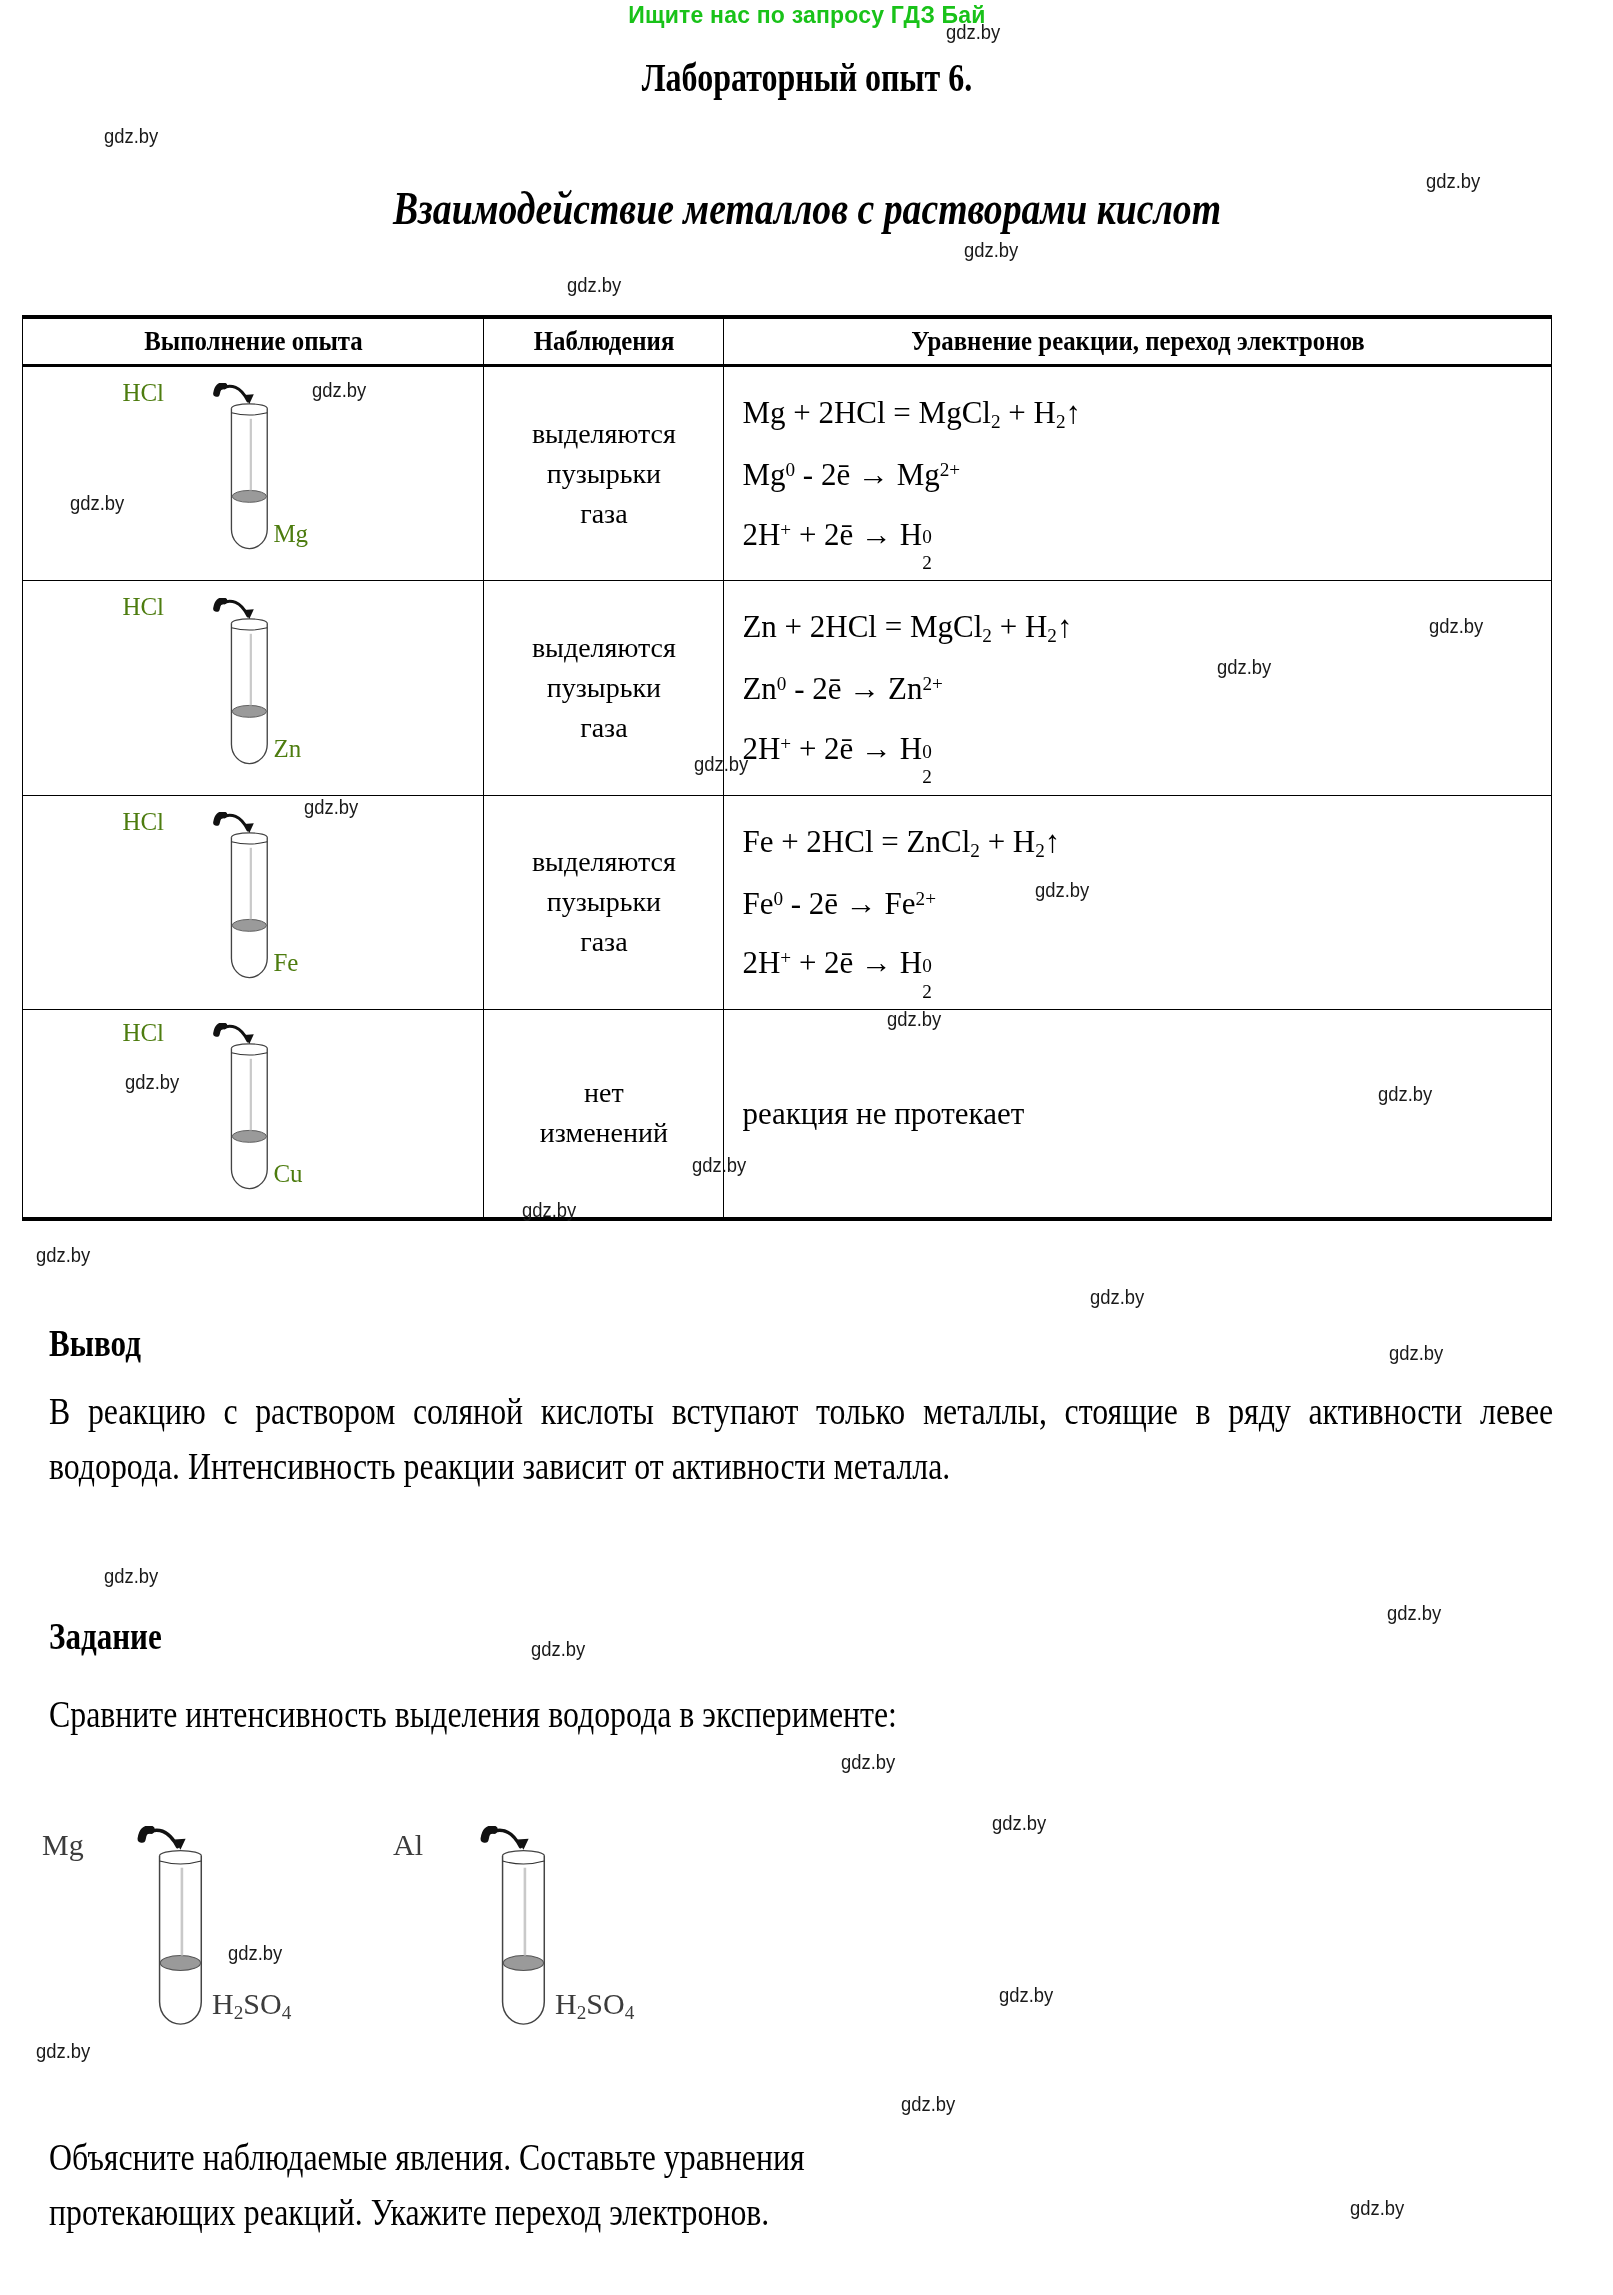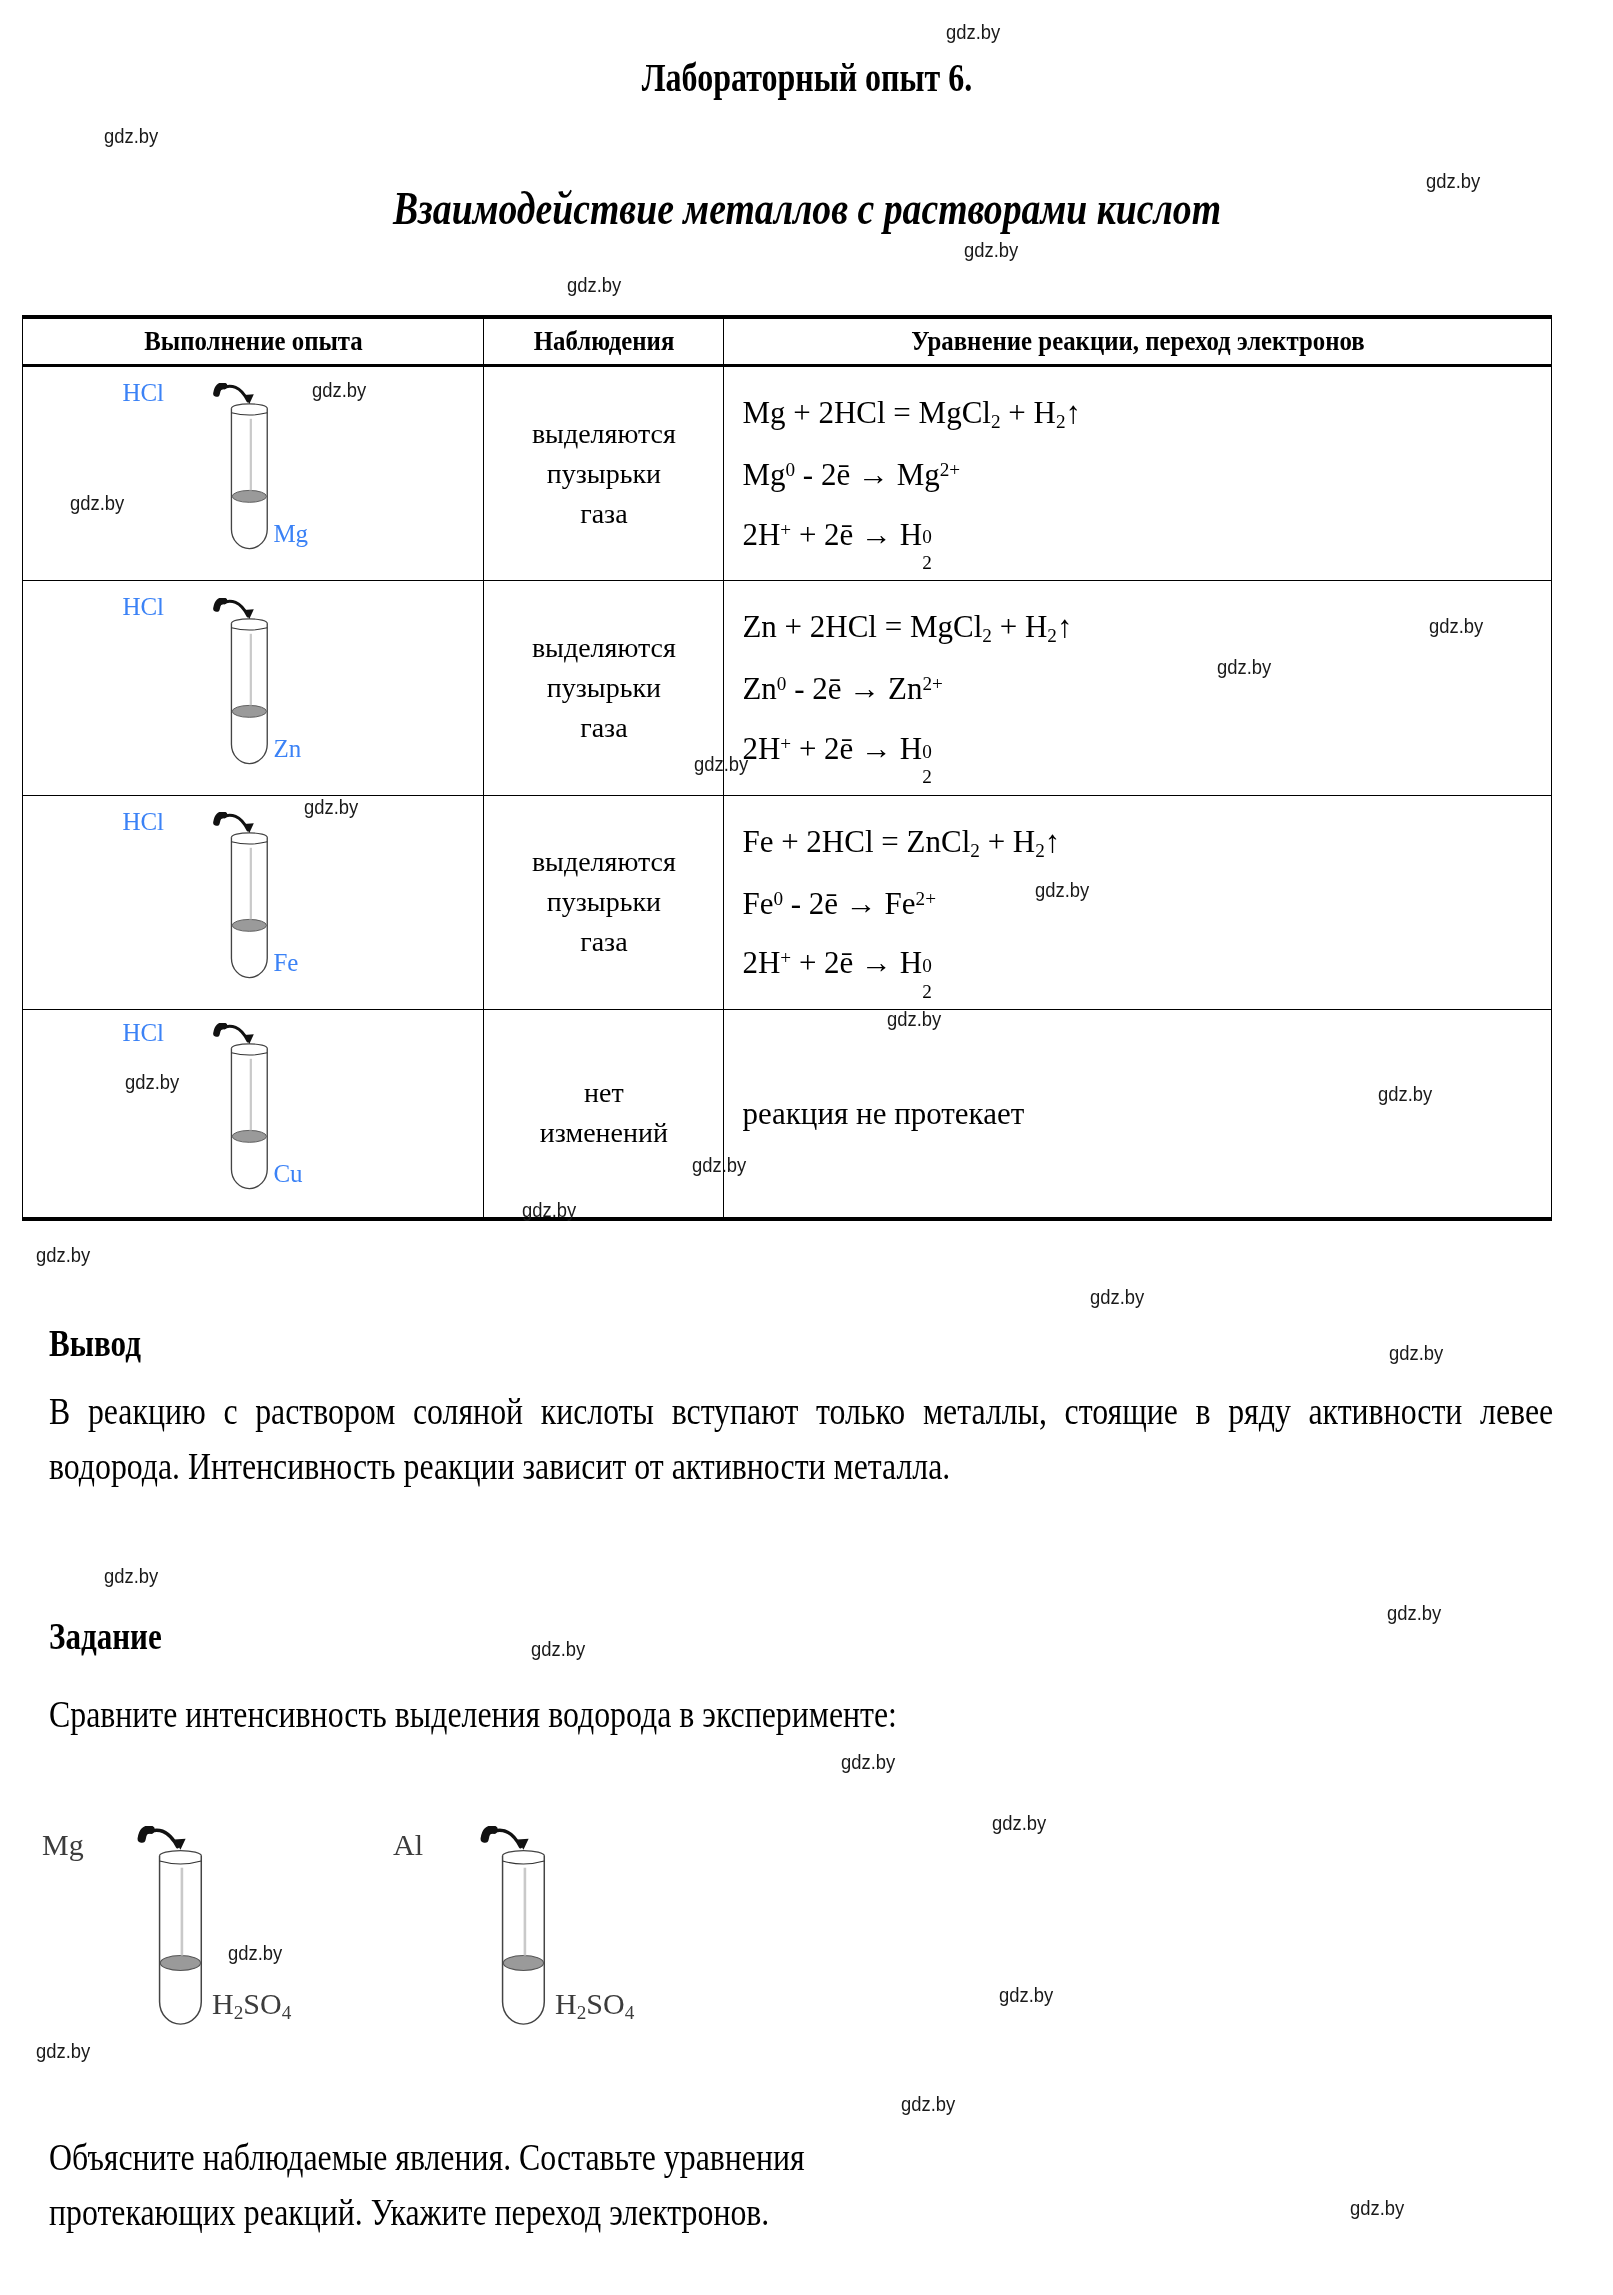--- a/index.html
+++ b/index.html
@@ -59,21 +59,21 @@
   .eqline sup{font-size:.62em;vertical-align:.46em;}
   .stack{display:inline-block;position:relative;width:.70em;vertical-align:baseline;}
   .stack .sup{position:absolute;left:0;top:-1.00em;font-size:.62em;}
   .stack .sub{position:absolute;left:0;top:.34em;font-size:.62em;}
 
   
   .tube-wrap{position:absolute;}
   .tube-svg{display:block;}
   .tube-lab{
     position:absolute;font-family:"Liberation Serif",serif;
-    font-size:25px;color:#3b82f6;white-space:nowrap;
+    font-size:25px;color:#4d7c0f;white-space:nowrap;
   }
 
   
   .h-sec{
     position:absolute;font-family:"Liberation Serif",serif;font-weight:700;
     font-size:37px;transform:scaleX(.84);transform-origin:0 50%;
   }
   .p-just{
     position:absolute;font-family:"Liberation Serif",serif;font-size:37px;
     text-align:justify;text-align-last:left;line-height:55px;
@@ -104,20 +104,21 @@
     position:absolute;font-family:"Liberation Sans",sans-serif;
     font-size:20px;color:#1a1a1a;white-space:nowrap;pointer-events:none;
     transform:scaleX(.92);transform-origin:0 0;
   }
 </style>
 </head>
 <body>
 
 <div class="page">
 
+  <div class="promo">Ищите нас по запросу ГДЗ Бай</div>
 
   <div class="lab-title">Лабораторный опыт 6.</div>
   <div class="exp-title">Взаимодействие металлов с растворами кислот</div>
 
   <table class="lab">
     <colgroup>
       <col class="c-setup">
         <col class="c-obs">
         <col class="c-eq">
     </colgroup>

